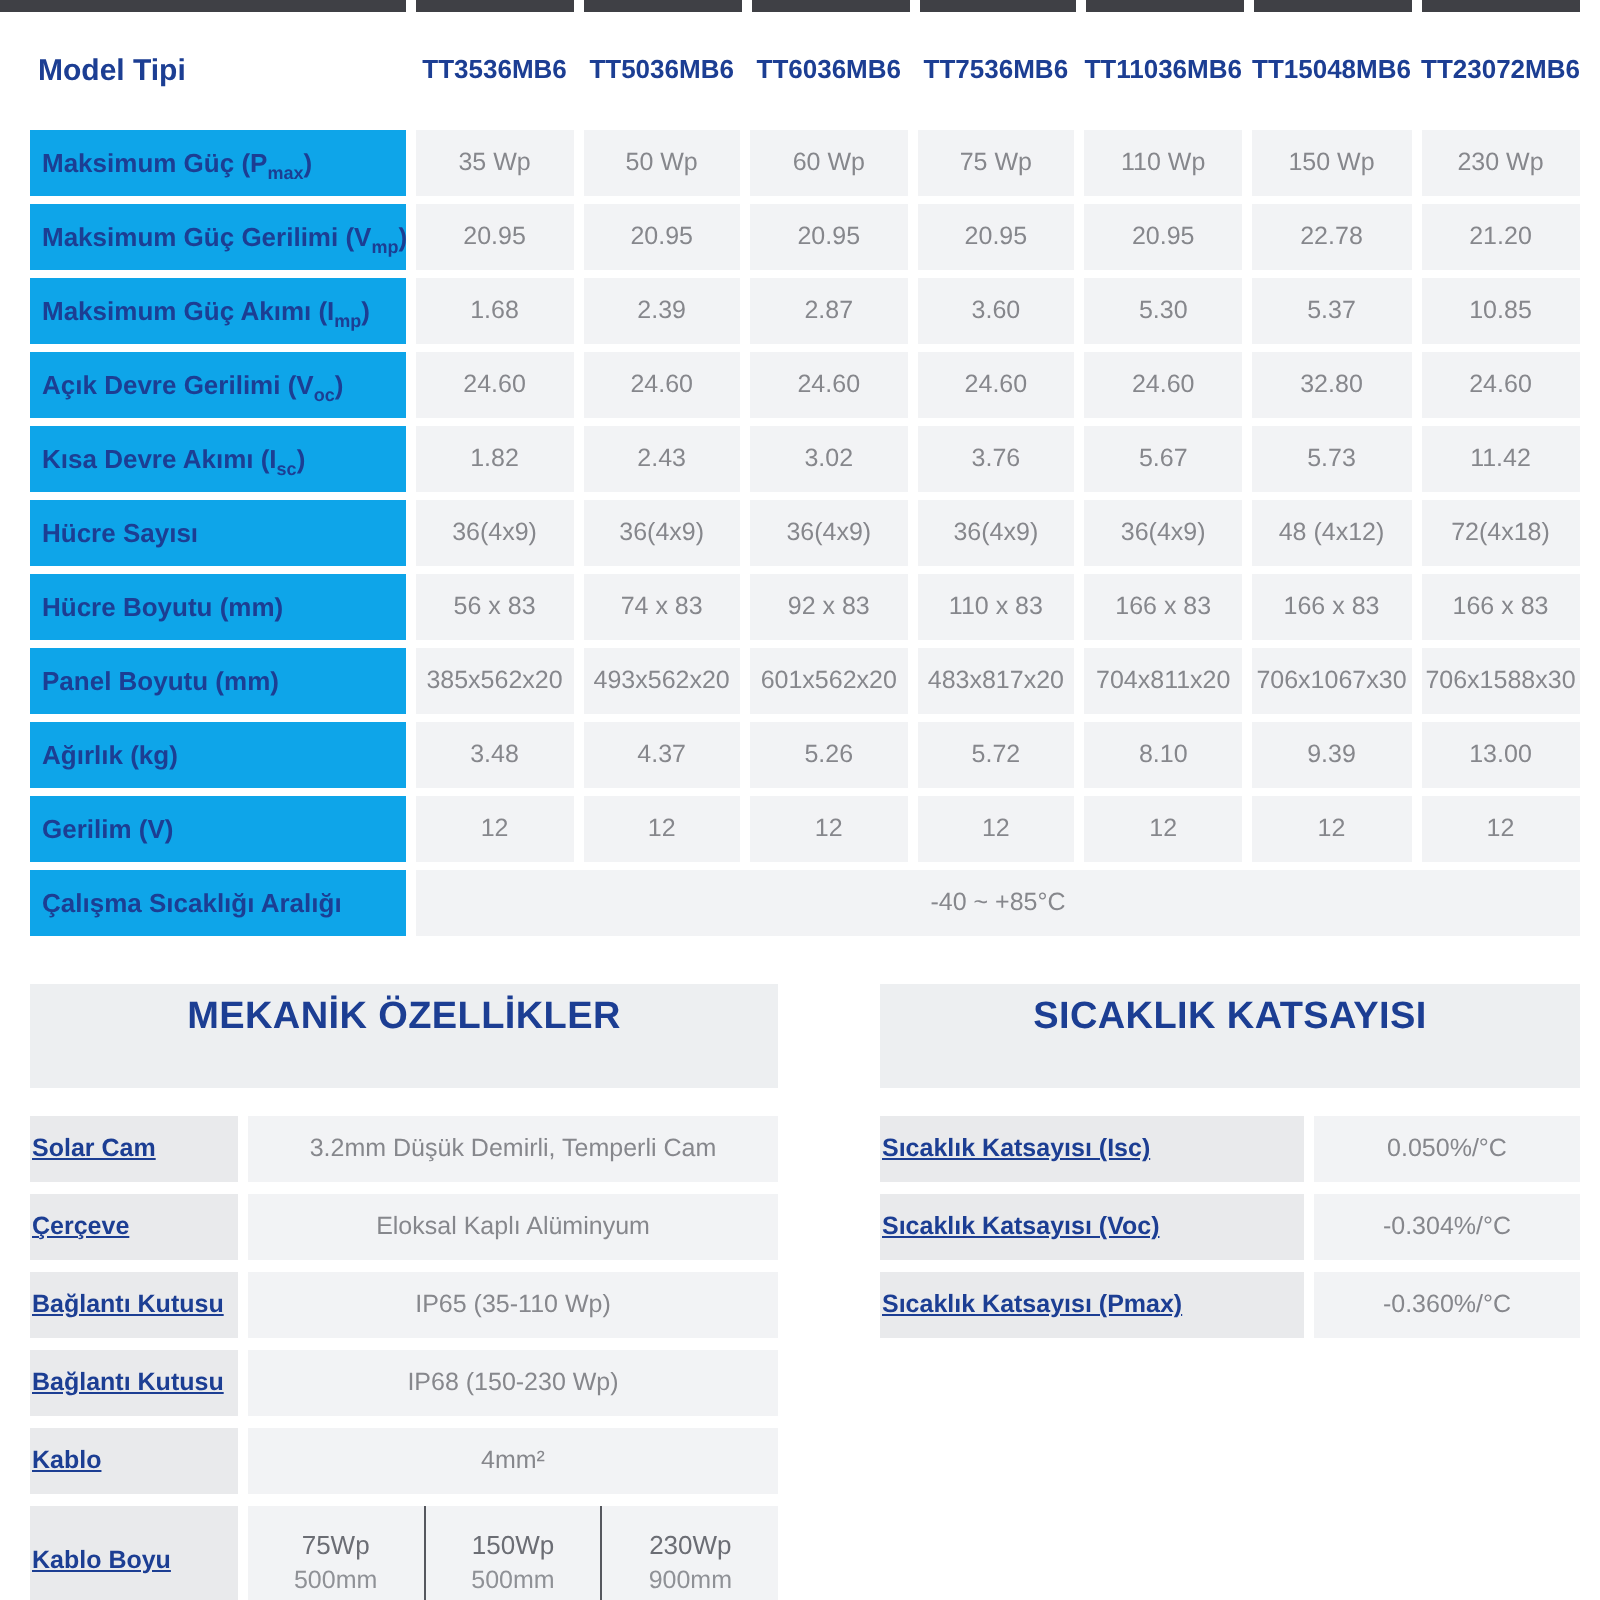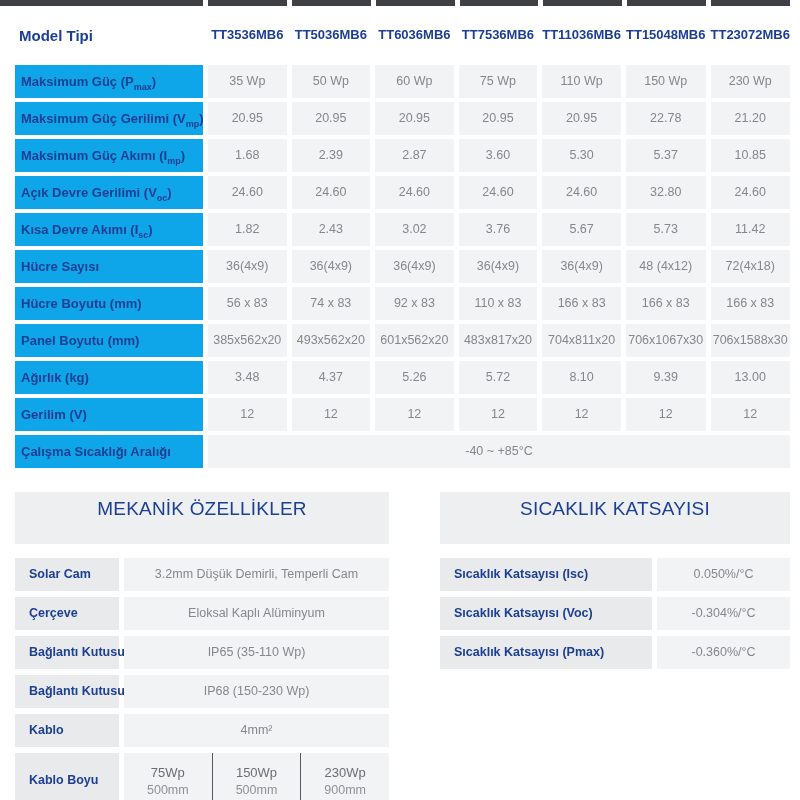--- a/index.html
+++ b/index.html
@@ -16,23 +16,23 @@
   .h-model { height: 52px; display: flex; flex-direction: row; justify-content: center; align-items: center; color: #1c3e93; font-weight: bold; font-size: 13px; line-height: 1.25; }
   .r-label { height: 33px; line-height: 33px; background: #0ea5e9; color: #1c3e93; font-weight: bold; font-size: 13px; padding-left: 6px; white-space: nowrap; }
   .r-label sub { font-size: 9px; font-weight: bold; }
   .r-cell { height: 33px; line-height: 33px; background: #f2f3f5; color: #86878c; font-size: 12.5px; text-align: center; white-space: nowrap; }
   .r-cell.span { grid-column: 2 / -1; }
 
   
   .bottom { display: flex; justify-content: space-between; padding: 24px 10px 0 15px; }
   .mech { width: 374px; }
   .temp { width: 350px; }
-  .sec-title { height: 52px; line-height: 34px; background: #edeff1; color: #1c3e93; font-weight: normal; font-size: 19px; text-align: center; margin-bottom: 14px; letter-spacing: 0.2px; }
+  .sec-title { height: 52px; line-height: 34px; background: #edeff1; color: #1c3e93; font-weight: bold; font-size: 19px; text-align: center; margin-bottom: 14px; letter-spacing: 0.2px; }
   .kv-row { display: flex; gap: 5px; margin-bottom: 6px; }
-  .kv-label { height: 33px; line-height: 33px; background: #e9eaec; color: #1c3e93; font-weight: bold; font-size: 12.5px; padding-left: 14px; white-space: nowrap; }
+  .kv-label { height: 33px; line-height: 33px; background: #e9eaec; color: #1c3e93; font-weight: bold; font-size: 12.5px; padding-left: 1px; white-space: nowrap; text-decoration: underline; }
   .mech .kv-label { width: 104px; }
   .temp .kv-label { width: 212px; }
   .kv-value { flex: 1; height: 33px; line-height: 33px; background: #f2f3f5; color: #86878c; font-size: 12.5px; text-align: center; white-space: nowrap; }
   .cable-row { display: flex; gap: 5px; }
   .cable-row .kv-label { height: 57px; line-height: 55px; }
   .cable-cols { flex: 1; height: 55px; background: #f2f3f5; display: flex; }
   .c-col { flex: 1; display: flex; flex-direction: column; justify-content: center; align-items: center; gap: 3px; }
   .c-col + .c-col { border-left: 1px solid #56585e; }
   .c-power { color: #6b6d74; font-weight: normal; font-size: 13px; }
   .c-len { color: #8f9196; font-size: 12.5px; }

